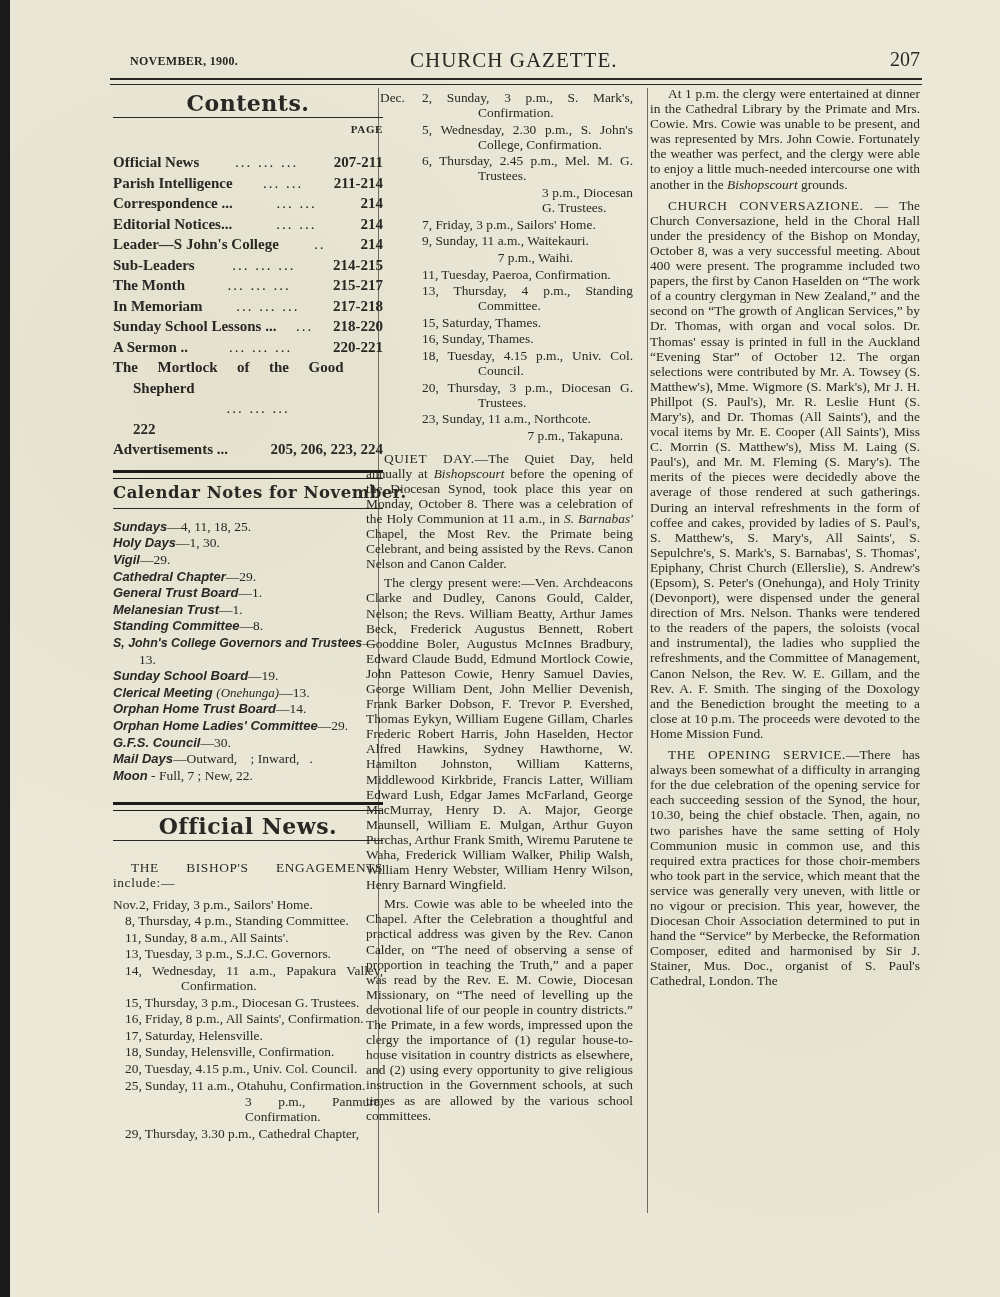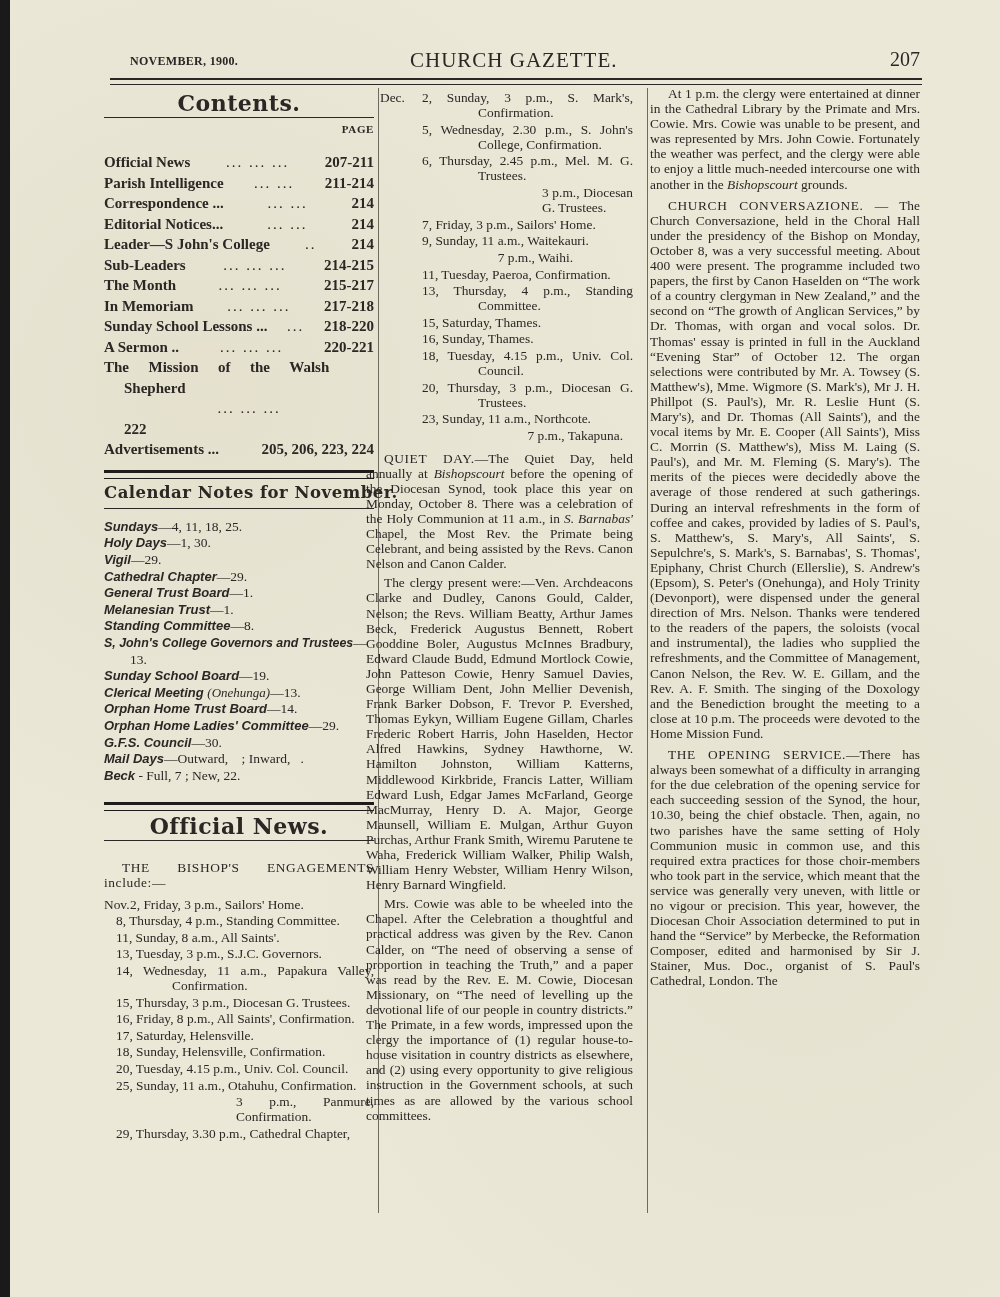--- a/index.html
+++ b/index.html
@@ -20,21 +20,21 @@
     position: absolute; left: 110px; top: 44px; width: 800px; height: 30px;
   }
   .rh-date { position: absolute; left: 10px; top: 10px; font-size: 12px; font-weight: bold; letter-spacing: 0.3px; }
   .rh-title { position: absolute; left: 290px; top: 4px; font-size: 21px; letter-spacing: 1px; }
   .rh-page { position: absolute; right: 0; top: 4px; font-size: 20px; }
   .head-rule {
     position: absolute; left: 100px; top: 78px; width: 812px; height: 4px;
     border-top: 2px solid #2a2724; border-bottom: 1px solid #2a2724;
   }
   .col { position: absolute; top: 90px; font-size: 13.4px; line-height: 15.1px; }
-  .col-left { left: 94px; width: 270px; }
+  .col-left { left: 103px; width: 270px; }
   .col-mid { left: 356px; width: 267px; }
   .col-right { left: 640px; width: 270px; }
   .col-rule { position: absolute; top: 88px; width: 1px; height: 1125px; background: #6e6a60; }
 
   .blackletter {
     font-family: "DejaVu Serif", serif; font-weight: bold; text-align: center;
     letter-spacing: 0.5px;
   }
   .sec-title-contents { font-size: 22px; margin: 6px 0 4px 0; padding-bottom: 6px; border-bottom: 1px solid #2a2724; }
   .sec-title-cal { font-size: 16.5px; margin: 6px 0 4px 0; padding-bottom: 8px; border-bottom: 1px solid #2a2724; white-space: nowrap; }
@@ -125,21 +125,21 @@
       <div class="toc-row">
           <span>Sunday School Lessons ...</span>
           <span class="dots">...</span>
           <span>218-220</span>
         </div>
       <div class="toc-row">
           <span>A Sermon ..</span>
           <span class="dots">...  ...  ...</span>
           <span>220-221</span>
         </div>
-      <div class="toc-row" style="white-space:pre; word-spacing:6px;"><span>The  Mission  of  the  Walsh</span><span></span></div>
+      <div class="toc-row" style="white-space:pre; word-spacing:6px;"><span>The  Mortlock  of  the  Good</span><span></span></div>
       <div class="toc-row toc-cont">
           <span>Shepherd</span>
           <span class="dots">...  ...  ...</span>
           <span>222</span>
         </div>
       <div class="toc-row">
           <span>Advertisements ...</span>
           <span class="dots"></span>
           <span>205, 206, 223, 224</span>
         </div>
@@ -157,21 +157,21 @@
       <div class="cal-item"><span>Melanesian Trust</span><span class="v">—1.</span></div>
       <div class="cal-item"><span>Standing Committee</span><span class="v">—8.</span></div>
       <div class="cal-item" style="font-size:12.4px; white-space:nowrap;"><span>S, John's College Governors and Trustees</span><span class="v">—</span></div>
       <div class="cal-item cal-cont"><span class="v">13.</span></div>
       <div class="cal-item"><span>Sunday School Board</span><span class="v">—19.</span></div>
       <div class="cal-item"><span>Clerical Meeting</span> <span class="vi">(Onehunga)</span><span class="v">—13.</span></div>
       <div class="cal-item"><span>Orphan Home Trust Board</span><span class="v">—14.</span></div>
       <div class="cal-item"><span>Orphan Home Ladies' Committee</span><span class="v">—29.</span></div>
       <div class="cal-item"><span>G.F.S. Council</span><span class="v">—30.</span></div>
       <div class="cal-item" style="white-space:pre"><span>Mail Days</span><span class="v">—Outward,    ; Inward,   .</span></div>
-      <div class="cal-item"><span>Beck</span><span class="v"> - Full, 7 ; New, 22.</span></div>
+      <div class="cal-item"><span>Moon</span><span class="v"> - Full, 7 ; New, 22.</span></div>
     </div>
 
     <div class="double-rule" style="margin-top:18px"></div>
     <div class="blackletter sec-title-news">Official News.</div>
     <p class="para heading-sc" style="margin-top:19px">THE BISHOP'S ENGAGEMENTS include:—</p>
     <div class="gap"></div>
     <div class="eng-row">
       <div class="eng-month">Nov.</div>
       <div class="eng-body" style="margin-left:-20px">
         <div class="eng-line" style="text-indent:0;padding-left:0;padding-left:14px">2, Friday, 3 p.m., Sailors' Home.</div>

